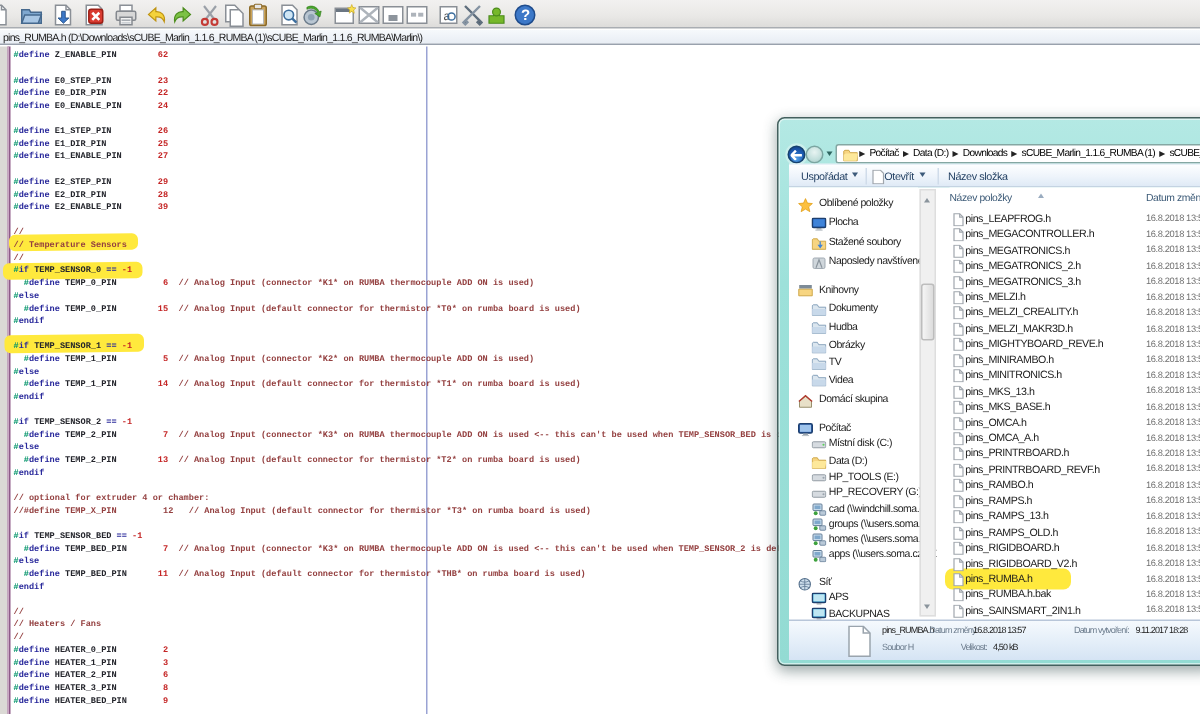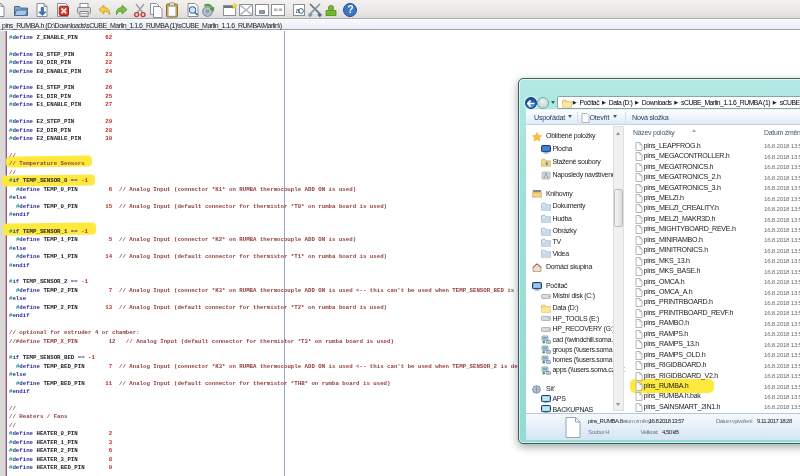--- a/index.html
+++ b/index.html
@@ -280,21 +280,21 @@
           <span class="csep">▶</span>
           <span class="ctxt">sCUBE_M</span>
         </div>
     </div>
     <div id="cmdbar">
       <span class="cmtxt" style="left:8px">Uspořádat<span class="cmar"></span></span>
       <svg style="position:absolute;left:55px;top:3px" width="9" height="10" viewBox="0 0 9 10">
           <path d="M1 .5h5l2 2V9.5H1z" fill="#fff" stroke="#a0a6ad" stroke-width=".8"></path>
         </svg>
       <span class="cmtxt" style="left:63.5px">Otevřít<span class="cmar"></span></span>
-      <span class="cmtxt" style="left:106px">Nová složka</span>
+      <span class="cmtxt" style="left:106px">Název složka</span>
       <span style="position:absolute;left:51px;top:2px;width:1px;height:11px;background:#d0dcea"></span>
       <span style="position:absolute;left:99px;top:2px;width:1px;height:11px;background:#d0dcea"></span>
     </div>
     <div id="content">
       <div id="navpane">
           <div class="nitem" style="top:6.5px">
             <span class="nico" style="left:6px">
               <svg width="10" height="10" viewBox="0 0 10 10">
                 <path d="M5 .4 6.3 3.4 9.6 3.7 7.1 5.9 7.9 9.1 5 7.4 2.1 9.1 2.9 5.9 .4 3.7 3.7 3.4z" fill="#fcc03e" stroke="#e09c12" stroke-width=".5"></path>
               </svg>

